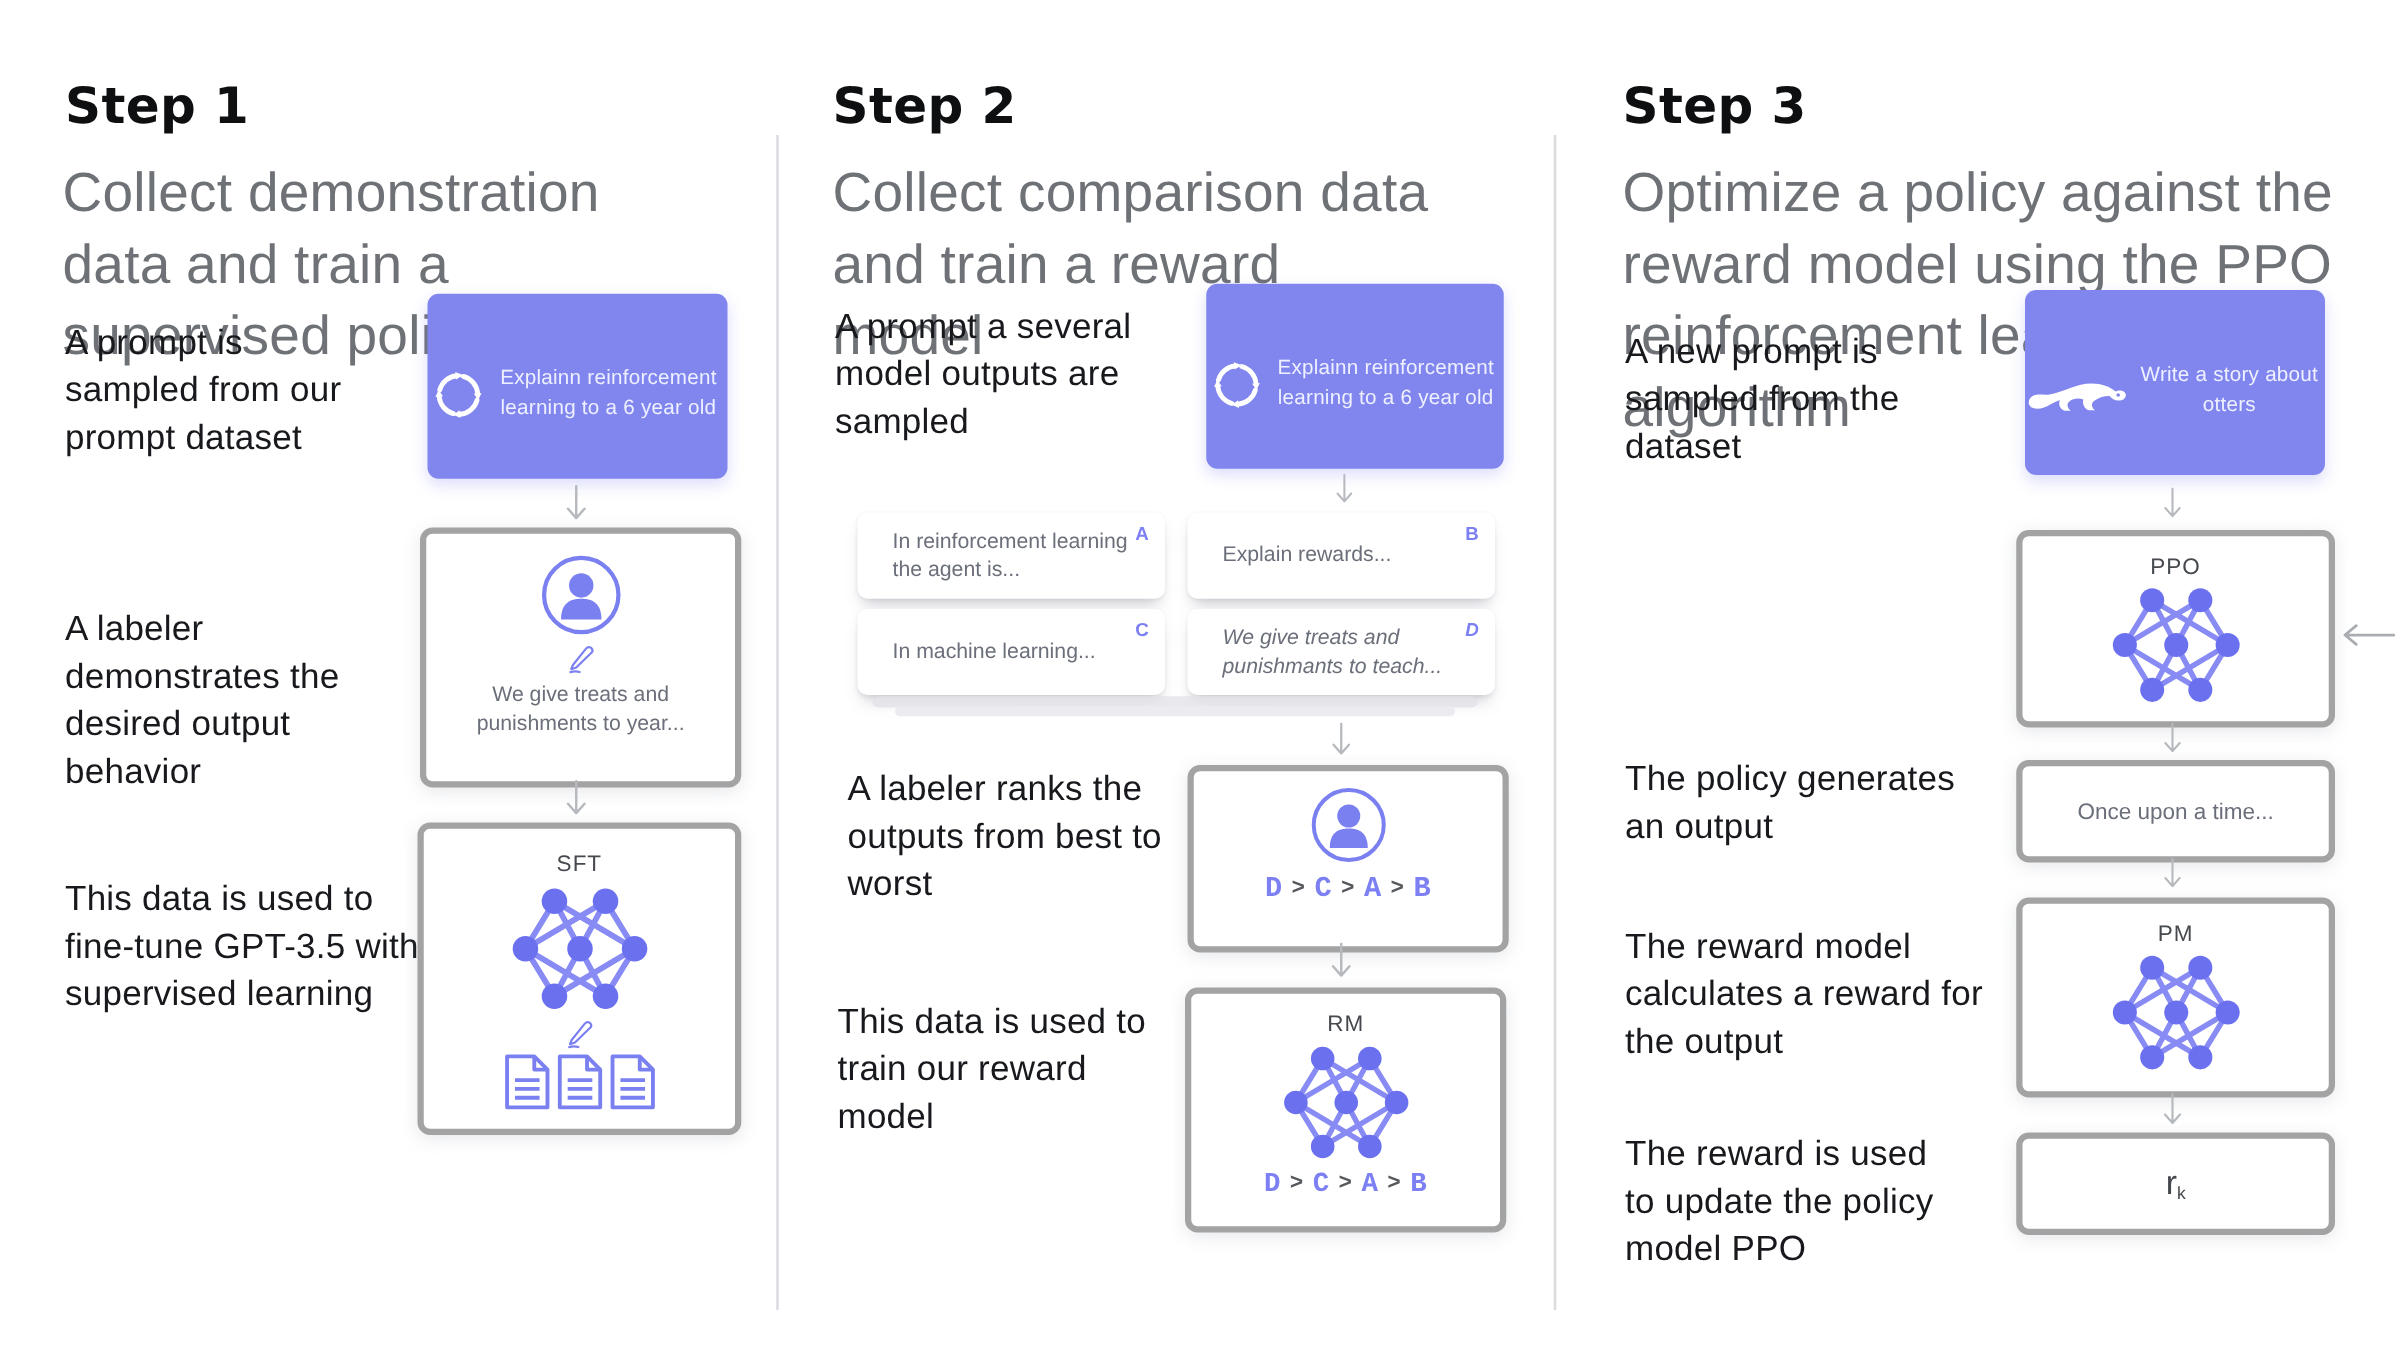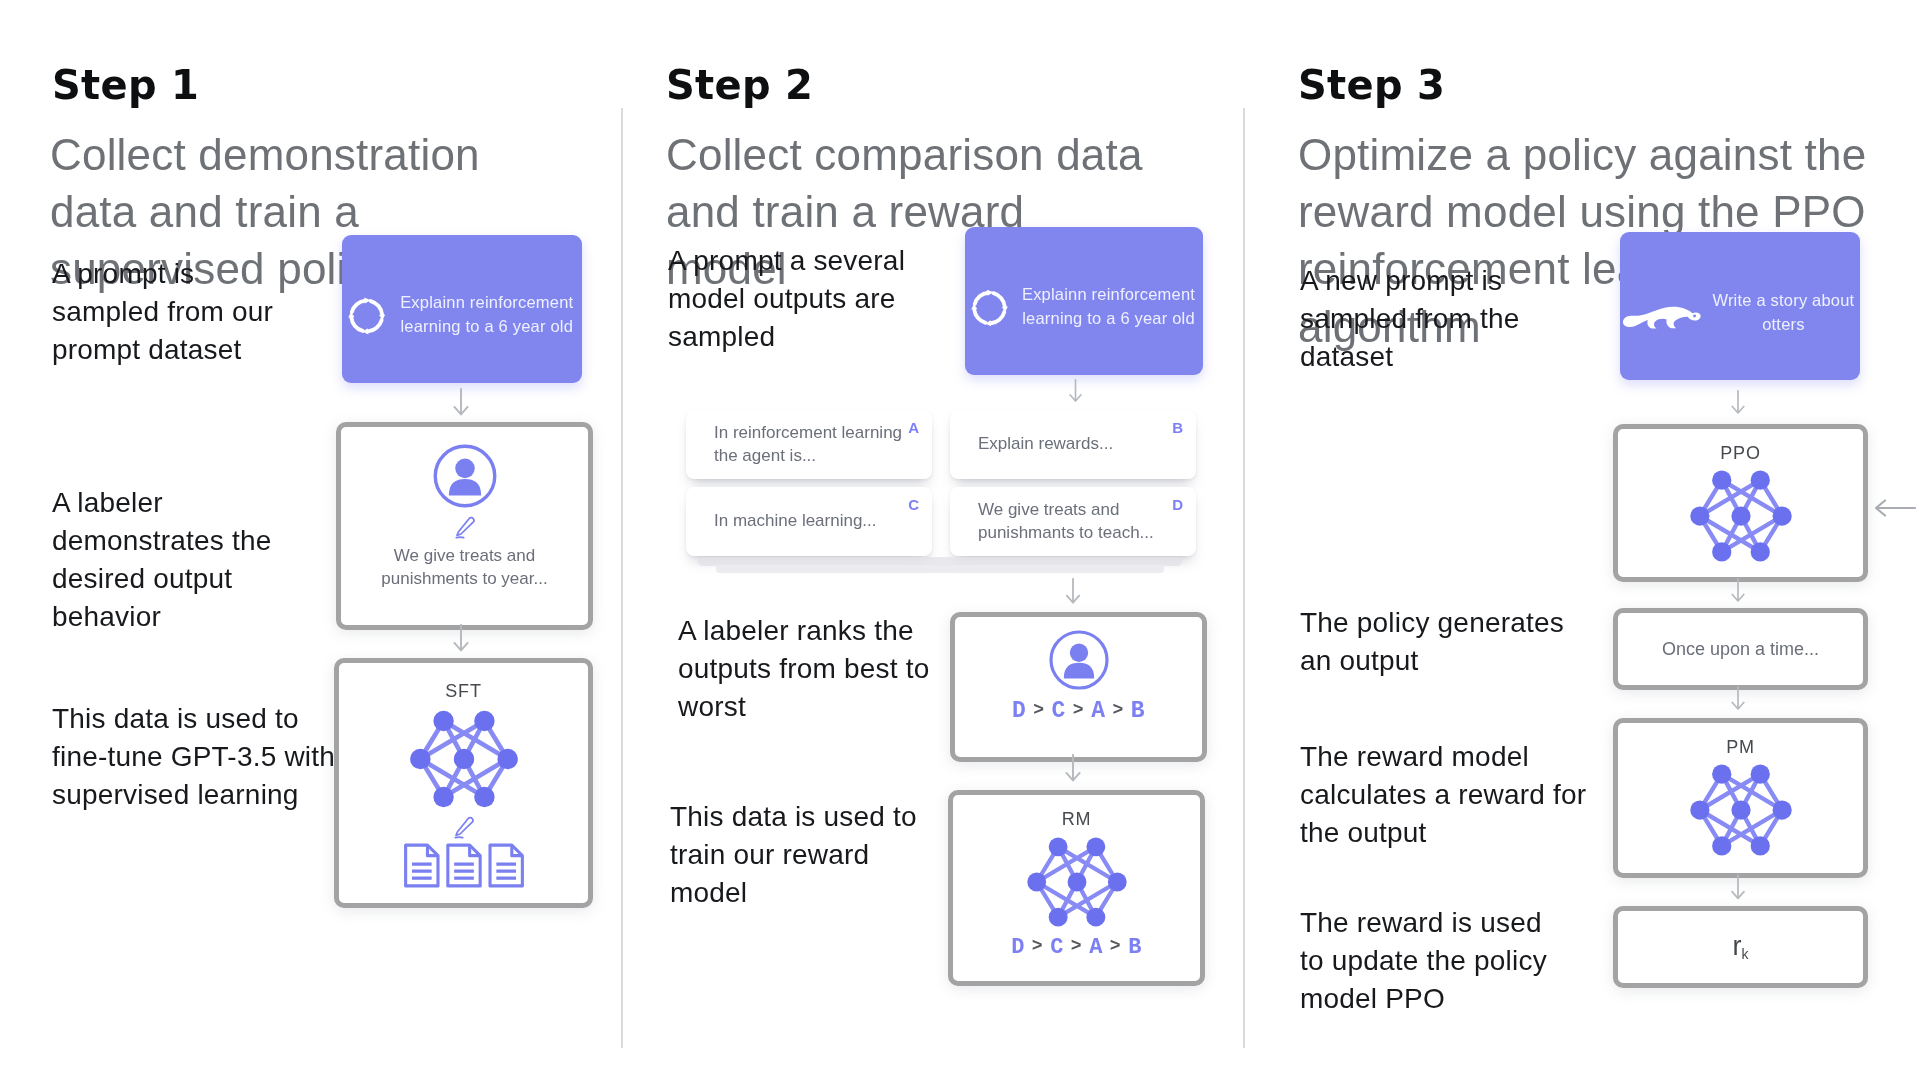--- a/index.html
+++ b/index.html
@@ -166,21 +166,21 @@
     <span class="badge">A</span>
   </div>
   <div class="out-box" style="left:950px;top:410px;width:246px;height:69px;">
     <div class="out-text">Explain rewards...</div>
     <span class="badge">B</span>
   </div>
   <div class="out-box" style="left:686px;top:487px;width:246px;height:69px;">
     <div class="out-text">In machine learning...</div>
     <span class="badge">C</span>
   </div>
-  <div class="out-box" style="left:950px;top:487px;width:246px;height:69px;">
+  <div class="out-box" style="left:950px;top:487px;width:246px;height:69px;font-style:italic;">
     <div class="out-text">We give treats and punishmants to teach...</div>
     <span class="badge">D</span>
   </div>
   <div class="stack-bar" style="left:698px;top:557px;width:484px;height:9px;background:#e2e2e7;opacity:.75;"></div>
   <div class="stack-bar" style="left:716px;top:565px;width:448px;height:8px;background:#ebebf0;"></div>
 
   <svg class="abs" style="left:1064px;top:578px;" width="18" height="28" viewBox="0 0 20 34">
       <use href="#icon-arrow-down"></use>
     </svg>
 

